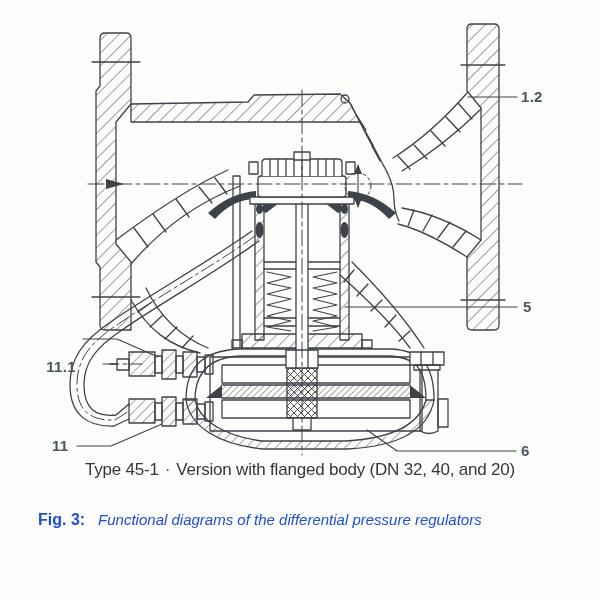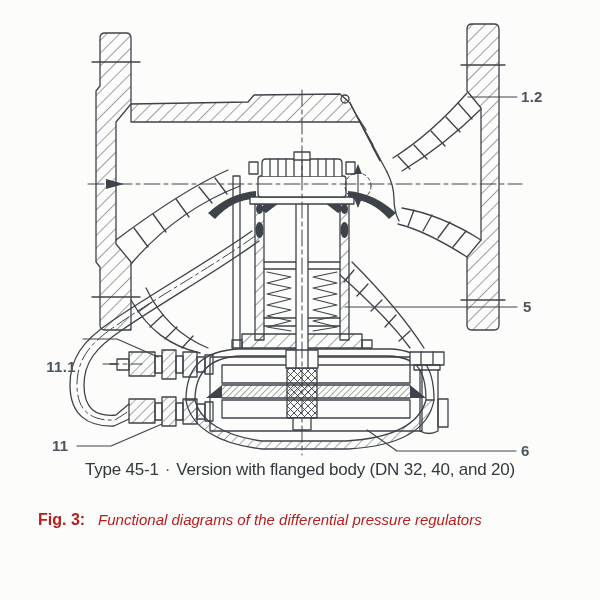--- a/index.html
+++ b/index.html
@@ -24,21 +24,21 @@
   .lbl-11{left:52px;top:437px;}
   .type-caption{
     position:absolute;left:0;right:0;top:460px;
     text-align:center;font-size:17px;color:#32383e;
     letter-spacing:-0.2px;white-space:nowrap;
   }
   .type-caption .model{font-weight:400;}
   .type-caption .sep{margin:0 6px;color:#4b555e;}
   .fig-caption{
     position:absolute;left:38px;top:511px;
-    font-size:16px;color:#b91c1c;white-space:nowrap;
+    font-size:16px;color:#1d4ed8;white-space:nowrap;
   }
   .fig-caption .fig-label{font-weight:700;}
   .fig-caption .fig-text{font-style:italic;font-size:15px;margin-left:13px;}
 </style>
 </head>
 <body>
 
 <div class="page">
 
   <svg class="drawing" viewBox="0 0 600 600" xmlns="http://www.w3.org/2000/svg">

